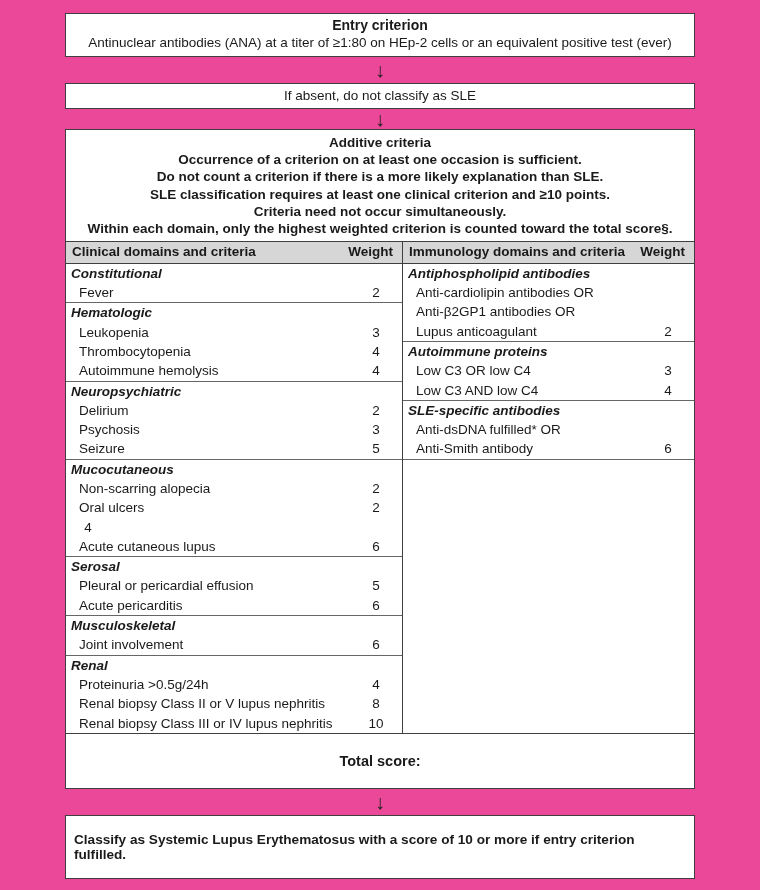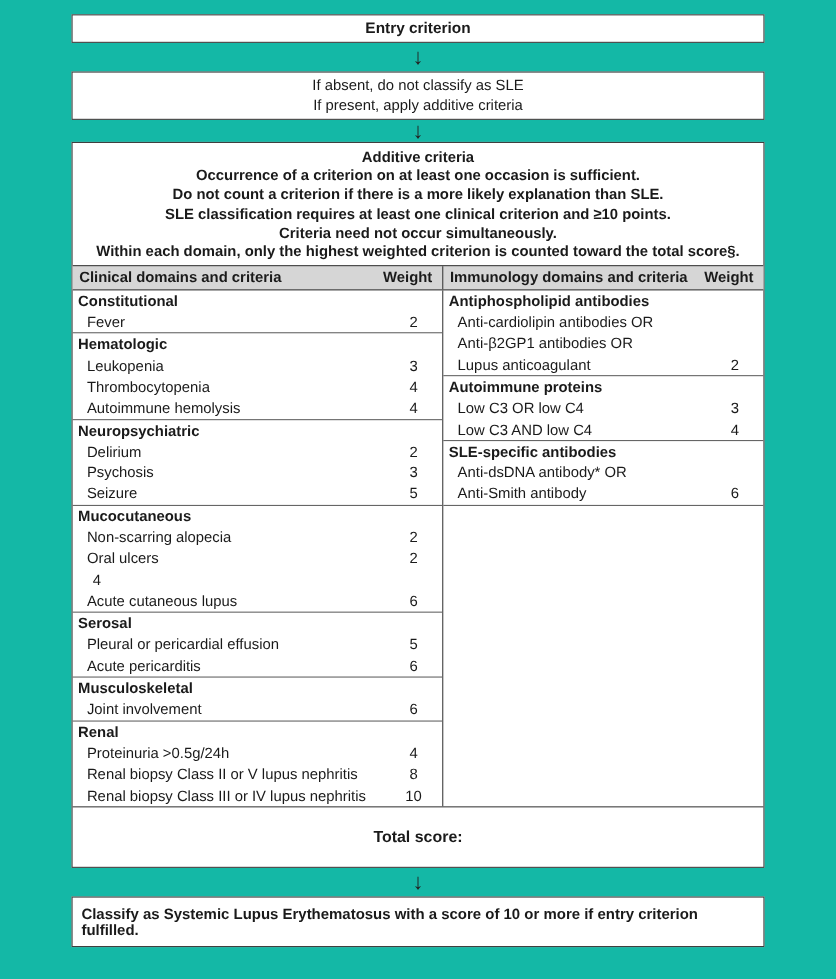--- a/index.html
+++ b/index.html
@@ -1,18 +1,18 @@
 <!DOCTYPE html>
 <html><head>
 <meta charset="utf-8">
 <style>
   * { box-sizing: border-box; }
   html, body { margin: 0; padding: 0; background: #ffffff; }
   .page {
-    width: 760px; height: 890px; background: #14b8a6;
+    width: 760px; height: 890px; background: #ec4899;
     font-family: "Liberation Sans", sans-serif; color: #1a1a1a;
     overflow: hidden; position: relative;
   }
   .stack { width: 630px; margin: 0 auto; padding-top: 13px; }
   .box { border: 1.5px solid #3f3f3f; background: #ffffff; }
 
   .entry-box { text-align: center; padding: 3px 4px 4px; }
   .entry-title { font-weight: bold; font-size: 14px; line-height: 17px; }
   .entry-text { font-size: 13.5px; line-height: 17.5px; }
 
@@ -32,50 +32,50 @@
   .gh-right { flex: 1; align-items: flex-end; }
 
   .grid-body { display: flex; min-height: 469px; }
   .col-left { width: 337px; border-right: 1.5px solid #3f3f3f; }
   .col-right { flex: 1; }
 
   .group { border-bottom: 1px solid #666666; }
   .col-left .group:last-child { border-bottom: none; }
 
   .row { display: flex; justify-content: space-between; font-size: 13.5px; line-height: 19.3px; }
-  .domain-row { font-weight: bold; padding-left: 5px; text-align: center; }
+  .domain-row { font-weight: bold; font-style: italic; padding-left: 5px; text-align: center; }
   .item-row .label { padding-left: 13px; }
   .weight-cell { width: 44px; text-align: center; margin-right: 4px; flex-shrink: 0; }
 
   .total-row {
     border-top: 1.5px solid #3f3f3f; height: 55px;
     display: flex; align-items: center; justify-content: center;
     font-weight: bold; font-size: 14.5px;
   }
 
   .classify-box {
-    height: 46px; display: flex; align-items: center;
+    height: 64px; display: flex; align-items: center;
     padding: 0 8px; font-weight: bold; font-size: 13.6px;
   }
 </style>
 </head>
 <body>
 
 <div class="page">
   <div class="stack">
 
     <div class="box entry-box">
       <div class="entry-title">Entry criterion</div>
+      <div class="entry-text">Antinuclear antibodies (ANA) at a titer of ≥1:80 on HEp-2 cells or an equivalent positive test (ever)</div>
     </div>
 
     <div class="arrow-row">↓</div>
 
     <div class="box decision-box">
       <div>If absent, do not classify as SLE</div>
-      <div>If present, apply additive criteria</div>
     </div>
 
     <div class="arrow-row short">↓</div>
 
     <div class="box main-box">
 
       <div class="additive">
         <div>Additive criteria</div>
         <div>Occurrence of a criterion on at least one occasion is sufficient.</div>
         <div>Do not count a criterion if there is a more likely explanation than SLE.</div>
@@ -242,21 +242,21 @@
               <span class="label">Low C3 AND low C4</span>
               <span class="weight-cell">4</span>
             </div>
           </div>
 
           <div class="group">
             <div class="row domain-row">
               <span>SLE-specific antibodies</span>
             </div>
             <div class="row item-row">
-              <span class="label">Anti-dsDNA antibody* OR</span>
+              <span class="label">Anti-dsDNA fulfilled* OR</span>
               <span class="weight-cell"></span>
             </div>
             <div class="row item-row">
               <span class="label">Anti-Smith antibody</span>
               <span class="weight-cell">6</span>
             </div>
           </div>
 
         </div>
       </div>

